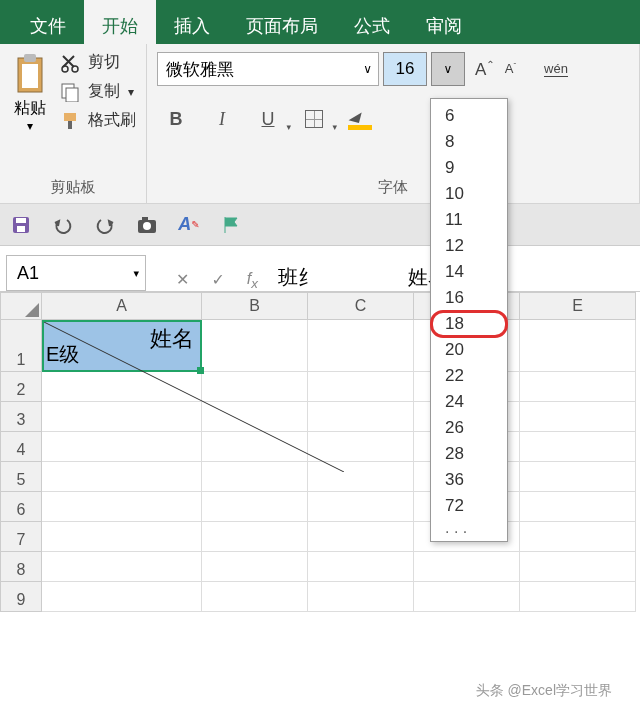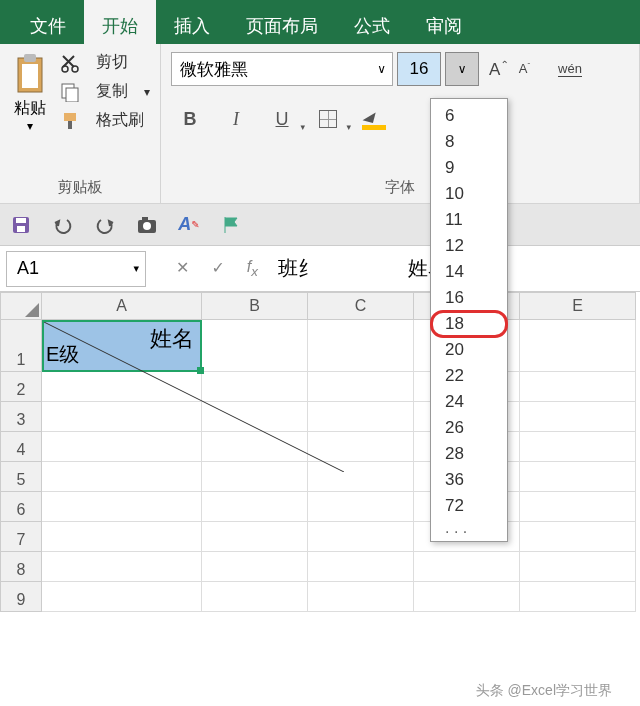--- a/index.html
+++ b/index.html
@@ -9,21 +9,21 @@
   .ribbon-tab { color: #fff; padding: 14px 18px 0; cursor: pointer; }
   .ribbon-tab.active { background: #f3f3f3; color: #217346; }
   
   .ribbon-content { background: #f3f3f3; height: 160px; display: flex; border-bottom: 1px solid #d4d4d4; }
   .group { border-right: 1px solid #d4d4d4; padding: 8px 10px 4px; display: flex; flex-direction: column; }
   .group-body { flex: 1; display: flex; }
   .group-label { text-align: center; font-size: 15px; color: #5a5a5a; padding: 2px 0; }
   
   .paste-big { display: flex; flex-direction: column; align-items: center; margin-right: 10px; }
   .clipboard-list { display: flex; flex-direction: column; gap: 8px; }
-  .clip-row { display: flex; align-items: center; gap: 16px; font-size: 16px; color: #333; }
+  .clip-row { display: flex; align-items: center; gap: 8px; font-size: 16px; color: #333; }
   
   .font-group { flex: 1; }
   .font-row1 { display: flex; align-items: center; gap: 4px; margin-bottom: 18px; }
   .font-name-box { width: 222px; height: 34px; border: 1px solid #aaa; background: #fff; display: flex; align-items: center; padding: 0 8px; font-size: 17px; position: relative; }
   .font-name-box .chev { position: absolute; right: 6px; }
   .font-size-box { width: 44px; height: 34px; border: 1px solid #888; background: #cce4f7; display: flex; align-items: center; justify-content: center; font-size: 17px; }
   .size-drop-btn { width: 34px; height: 34px; border: 1px solid #888; background: #d0d0d0; display: flex; align-items: center; justify-content: center; }
   .aa { font-size: 17px; color: #444; margin-left: 6px; }
   .aa.small { font-size: 13px; }
   .wen { font-size: 13px; color: #444; border-bottom: 1px solid #444; margin-left: 24px; text-align: center; }
@@ -38,21 +38,21 @@
   .border-ic::before, .border-ic::after { content: ''; position: absolute; background: #999; }
   .border-ic::before { left: 50%; top: 0; bottom: 0; width: 1px; }
   .border-ic::after { top: 50%; left: 0; right: 0; height: 1px; }
   .bucket-ic { width: 20px; height: 18px; position: relative; }
   .bucket-ic::before { content: '◢'; position: absolute; color: #555; font-size: 14px; top: -3px; transform: rotate(15deg); }
   .bucket-ic::after { content: ''; position: absolute; bottom: -2px; left: -2px; width: 24px; height: 5px; background: #ffc000; }
   
   .qat { background: #e6e6e6; height: 42px; display: flex; align-items: center; padding: 0 10px; gap: 20px; border-bottom: 1px solid #ccc; }
   .qat-icon { width: 22px; height: 22px; display: flex; align-items: center; justify-content: center; color: #555; }
   
-  .formula-bar { height: 46px; display: flex; align-items: center; border-bottom: 1px solid #ccc; background: #fff; }
+  .formula-bar { height: 46px; display: flex; align-items: flex-end; border-bottom: 1px solid #ccc; background: #fff; }
   .name-box { width: 140px; height: 36px; border: 1px solid #bbb; display: flex; align-items: center; padding: 0 10px; font-size: 18px; margin-left: 6px; position: relative; }
   .name-box .chev { position: absolute; right: 6px; font-size: 11px; }
   .fb-icons { display: flex; margin-left: 30px; gap: 22px; color: #888; font-size: 16px; }
   .fb-text { margin-left: 20px; font-size: 20px; }
   .fb-text2 { margin-left: 90px; font-size: 20px; }
   
   .grid { position: relative; }
   .col-headers { display: flex; height: 28px; }
   .corner { width: 42px; border: 1px solid #ccc; background: #f0f0f0; position: relative; }
   .corner::after { content: ''; position: absolute; right: 2px; bottom: 2px; border: 7px solid transparent; border-right-color: #888; border-bottom-color: #888; }

